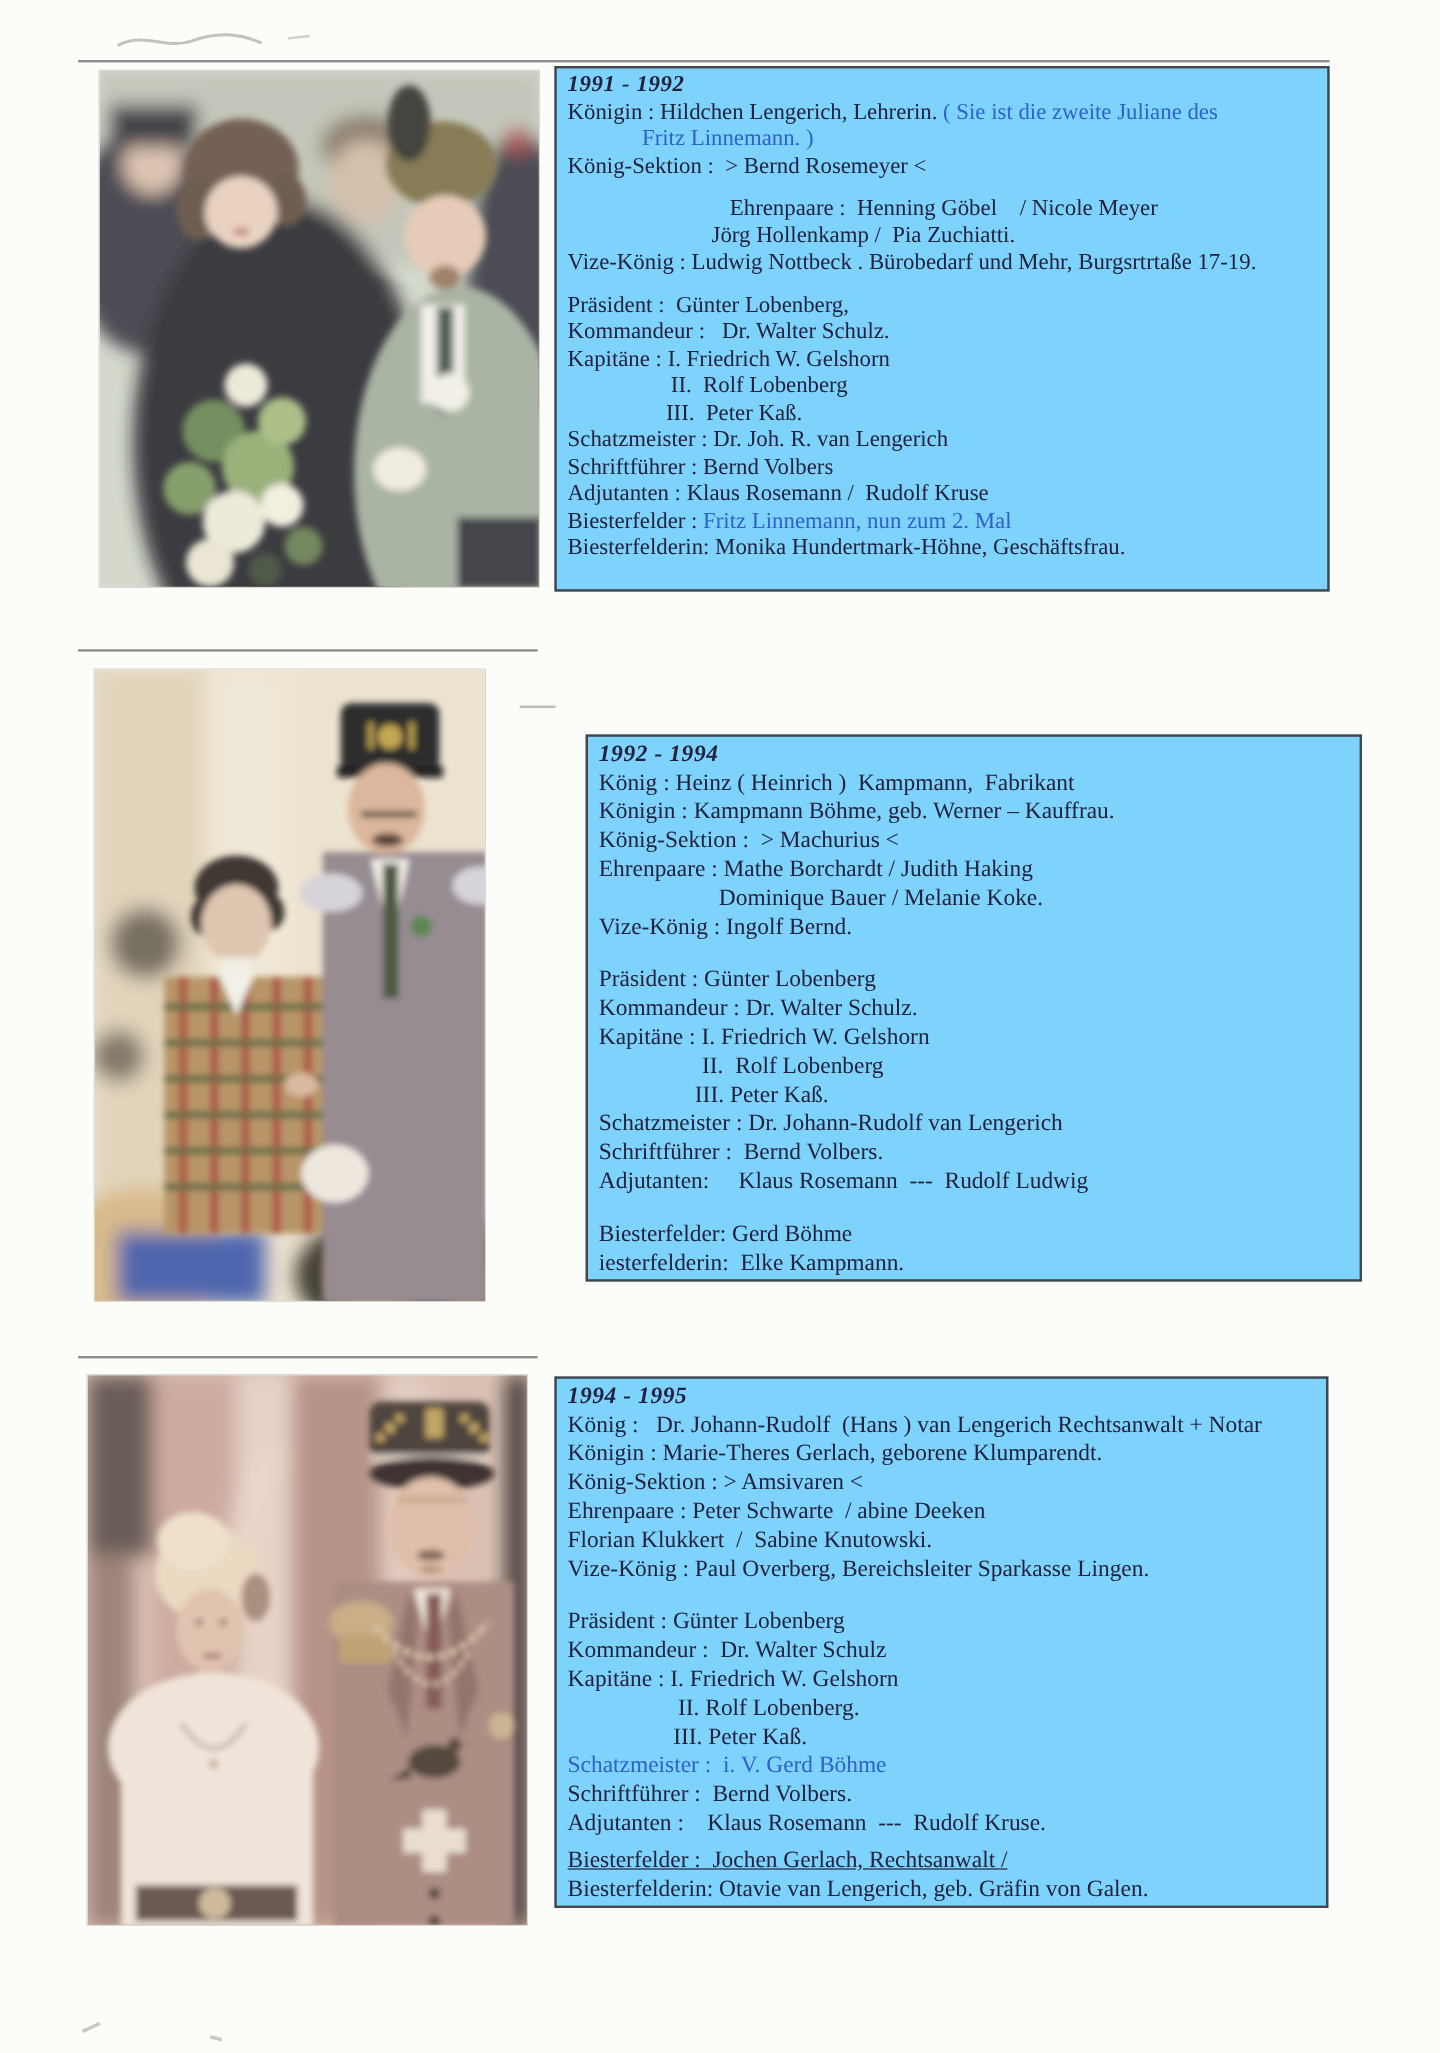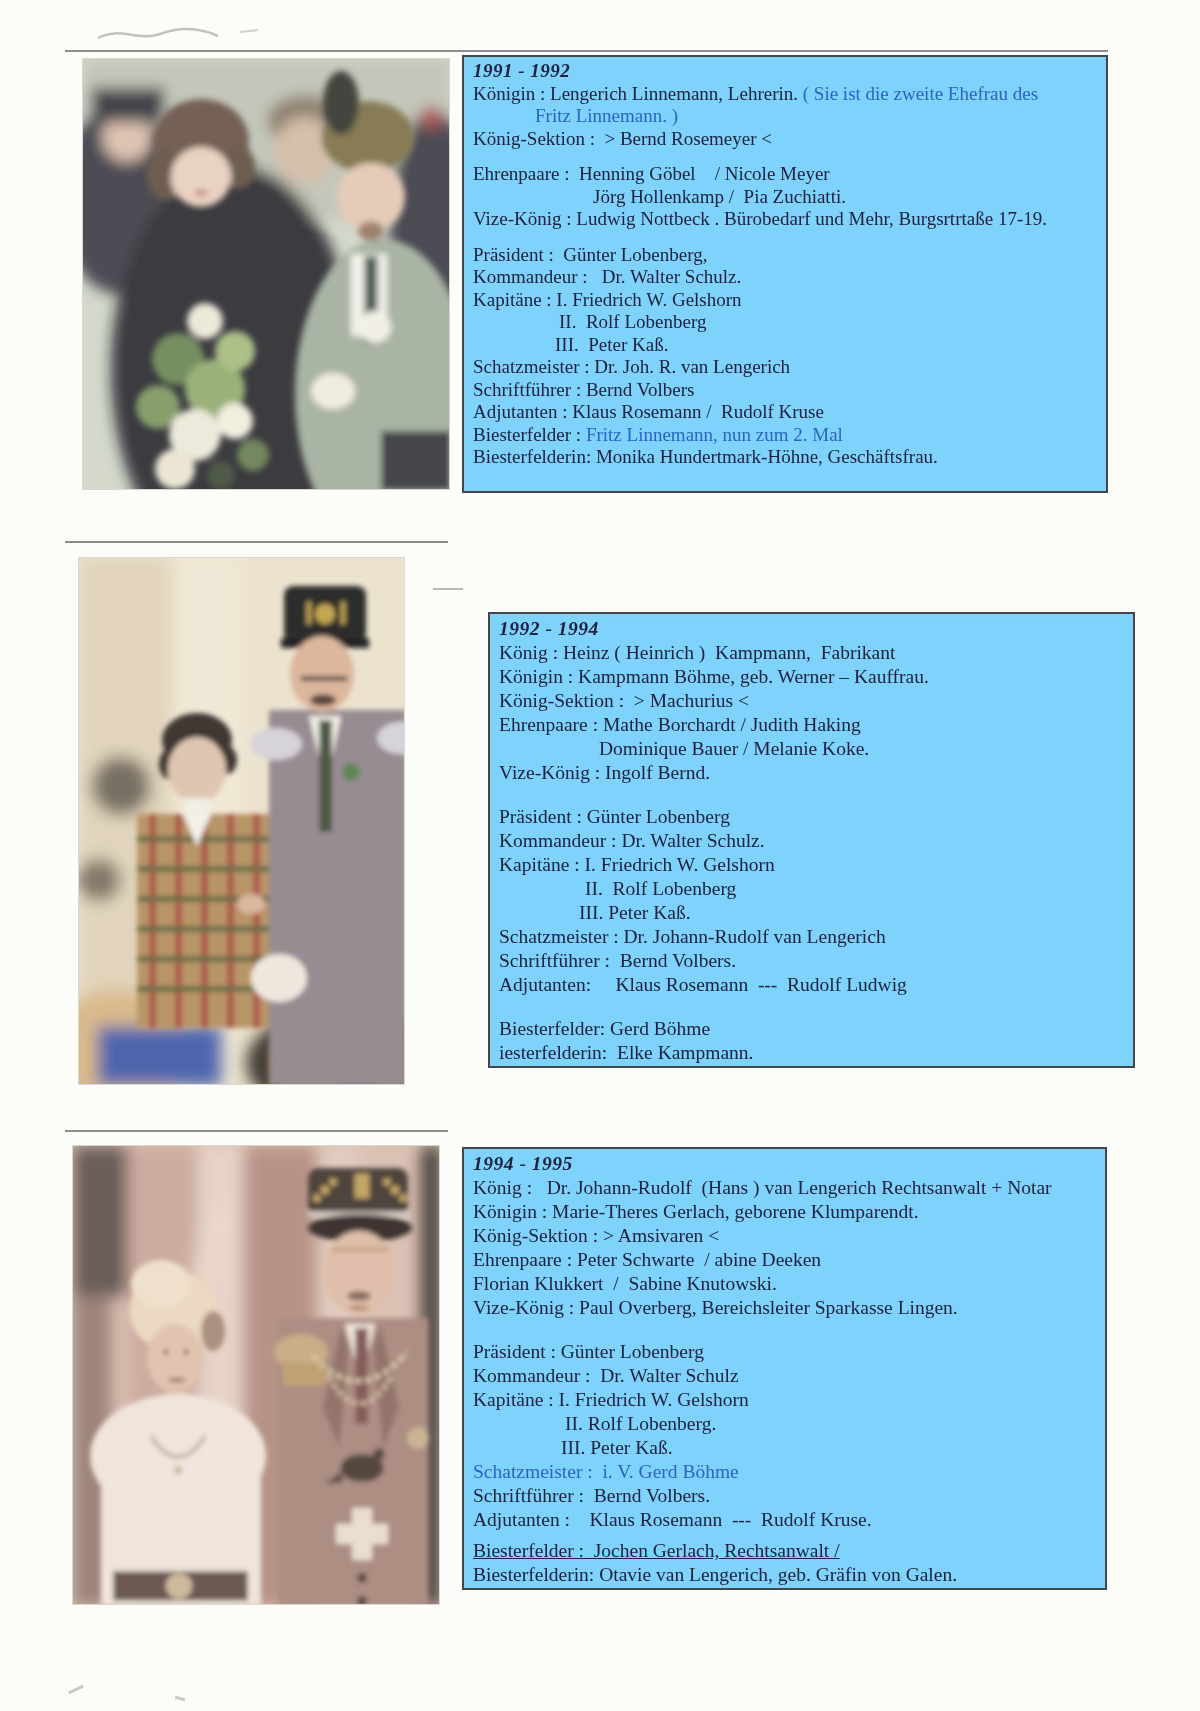--- a/index.html
+++ b/index.html
@@ -82,24 +82,24 @@
         <circle cx="122" cy="262" r="18" fill="#e9e5d2"></circle>
         <circle cx="138" cy="416" r="14" fill="#2f3a26"></circle>
       </g>
       <rect width="368" height="432" fill="#ffffff" opacity="0.16"></rect>
     </svg>
   </div>
 
   <div class="textbox box1" style="left:462px;top:55px;width:646px;height:438px;">
     <div class="tline title">1991 - 1992</div>
     <div>
-        <div class="tline"><span>Königin : Lengerich Linnemann, Lehrerin. </span><span class="blue">( Sie ist die zweite Ehefrau des</span></div>
+        <div class="tline"><span>Königin : Hildchen Lengerich, Lehrerin. </span><span class="blue">( Sie ist die zweite Juliane des</span></div>
         <div class="tline" style="padding-left: 62px;"><span class="blue">Fritz Linnemann. )</span></div>
         <div class="tline"><span>König-Sektion :  &gt; Bernd Rosemeyer &lt;</span></div>
-        <div class="tline" style="margin-top: 13px;"><span>Ehrenpaare :  Henning Göbel    / Nicole Meyer</span></div>
+        <div class="tline" style="margin-top: 13px; text-align: center;"><span>Ehrenpaare :  Henning Göbel    / Nicole Meyer</span></div>
         <div class="tline" style="padding-left: 120px;"><span>Jörg Hollenkamp /  Pia Zuchiatti.</span></div>
         <div class="tline"><span>Vize-König : Ludwig Nottbeck . Bürobedarf und Mehr, Burgsrtrtaße 17-19.</span></div>
         <div class="tline" style="margin-top: 13px;"><span>Präsident :  Günter Lobenberg,</span></div>
         <div class="tline"><span>Kommandeur :   Dr. Walter Schulz.</span></div>
         <div class="tline"><span>Kapitäne : I. Friedrich W. Gelshorn</span></div>
         <div class="tline" style="padding-left: 86px;"><span>II.  Rolf Lobenberg</span></div>
         <div class="tline" style="padding-left: 82px;"><span>III.  Peter Kaß.</span></div>
         <div class="tline"><span>Schatzmeister : Dr. Joh. R. van Lengerich</span></div>
         <div class="tline"><span>Schriftführer : Bernd Volbers</span></div>
         <div class="tline"><span>Adjutanten : Klaus Rosemann /  Rudolf Kruse</span></div>

